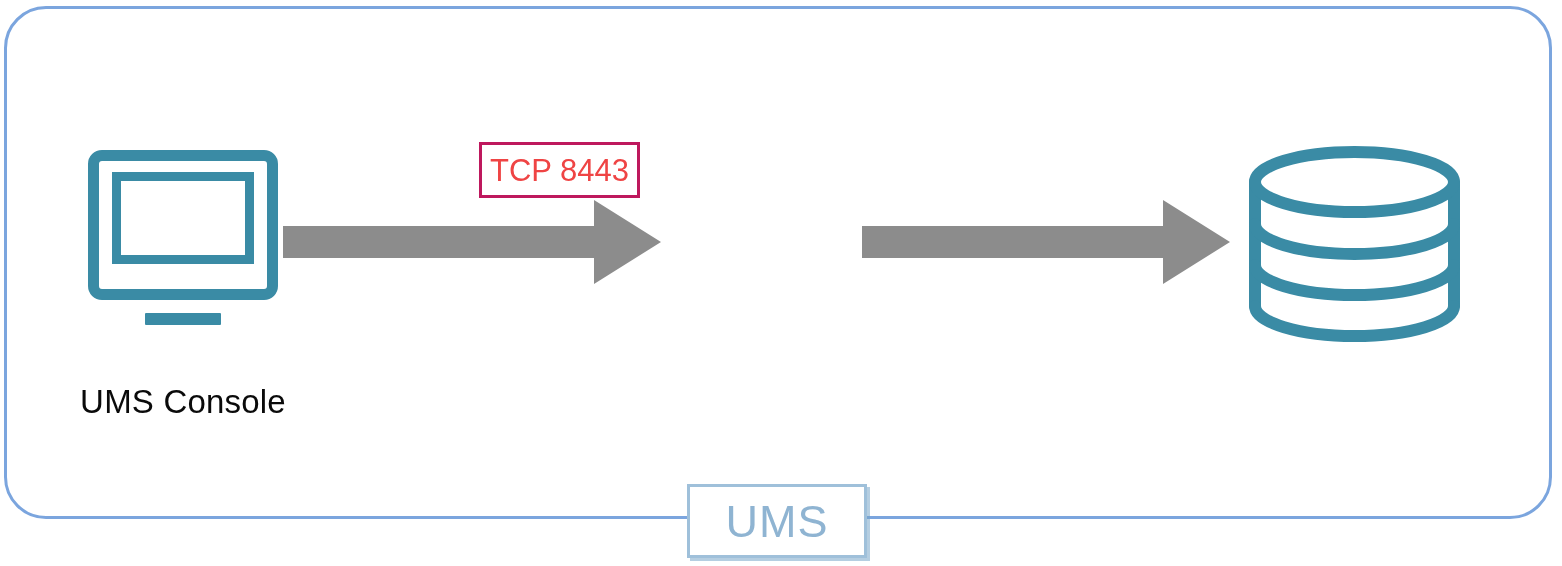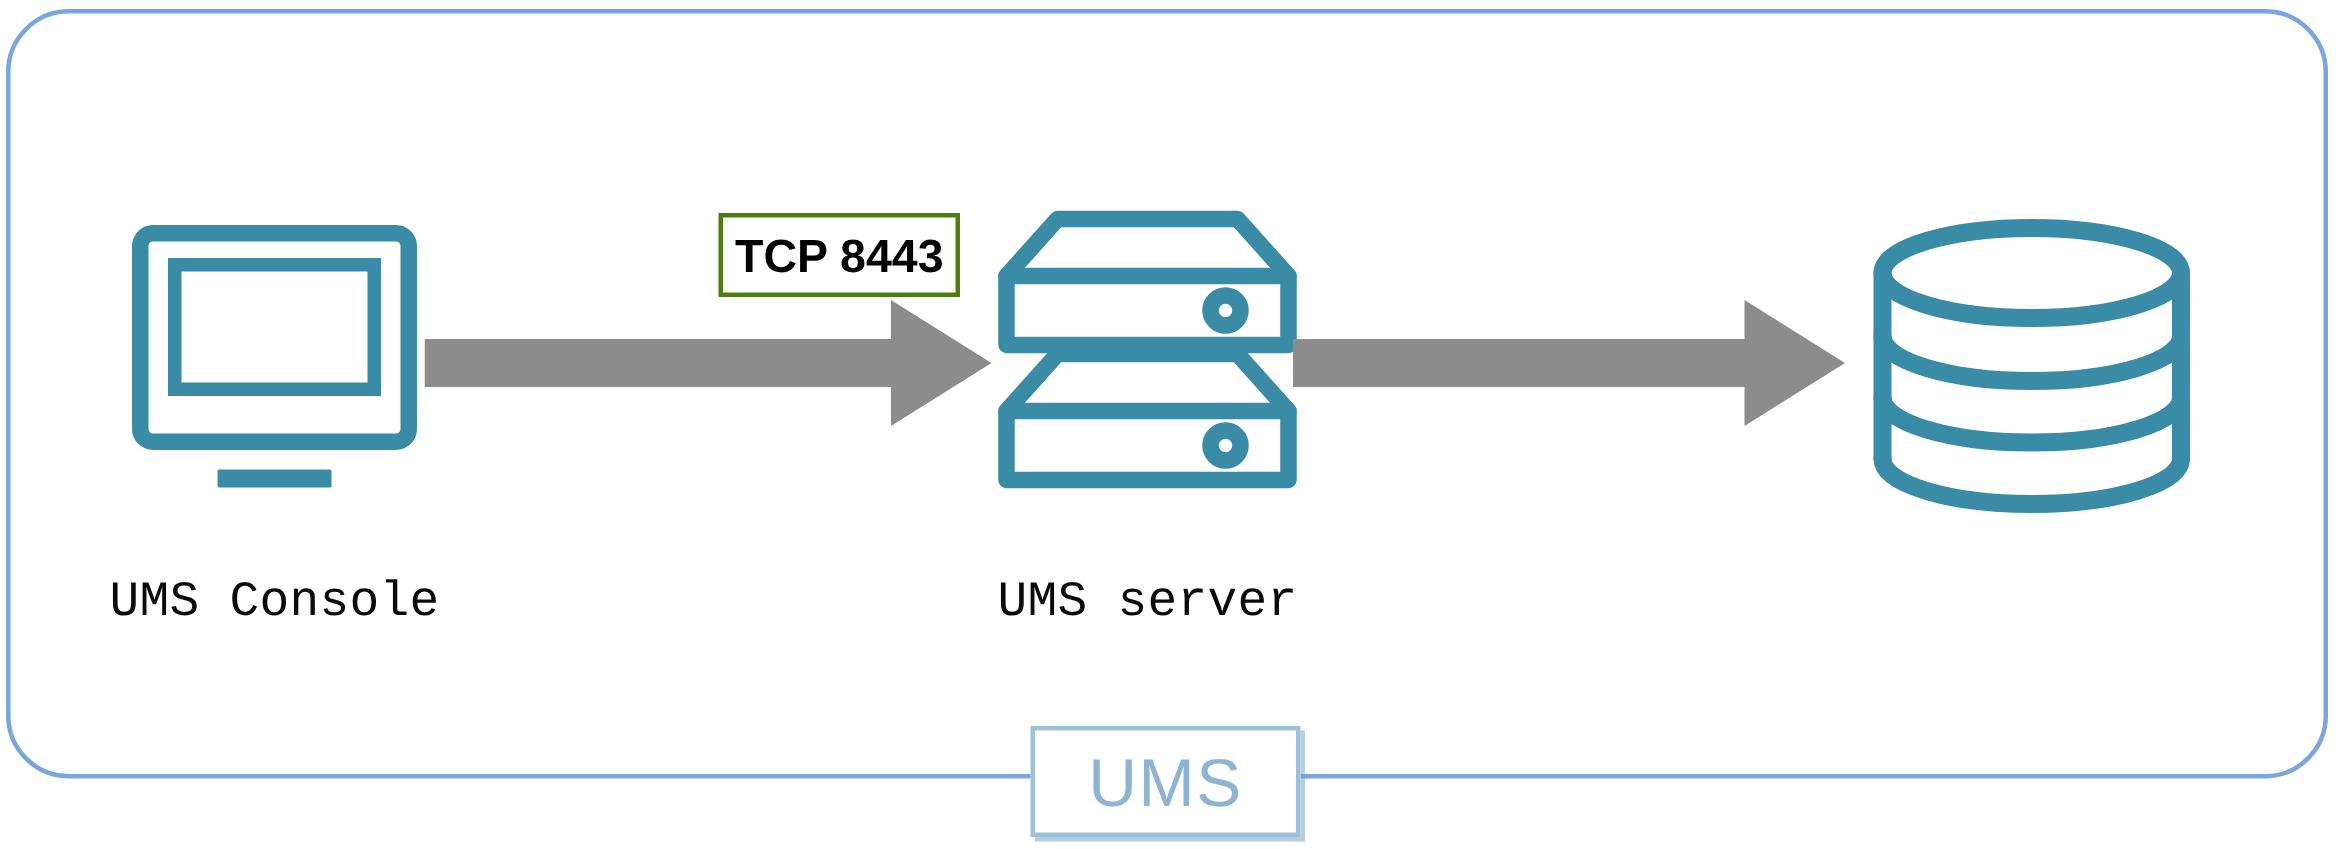--- a/index.html
+++ b/index.html
@@ -34,21 +34,21 @@
 
   
   .node {
     position: absolute;
     text-align: center;
   }
   .node-label {
     position: absolute;
     width: 100%;
     text-align: center;
-    font-family: Liberation Mono, monospace;
+    font-family: Liberation Sans, sans-serif;
     font-size: 33px;
     color: #0a0a0a;
     white-space: nowrap;
     letter-spacing: 0.2px;
   }
 
   
   #node-console { left: 38px; top: 140px; width: 290px; height: 290px; }
   #monitor-icon {
     position: absolute;
@@ -103,31 +103,30 @@
   .arrow {
     position: absolute;
   }
   #arrow-console-server { left: 283px; top: 200px; width: 378px; height: 84px; }
   #arrow-server-db      { left: 862px; top: 200px; width: 368px; height: 84px; }
 
   
   .port-label {
     position: absolute;
     box-sizing: border-box;
-    border: 3px solid #4d7c0f;
+    border: 3px solid #be185d;
     background: #ffffff;
     font-family: "Liberation Sans", sans-serif;
     font-size: 31px;
-    color: #000000;
+    color: #ef4444;
     line-height: 1;
     display: flex;
     align-items: center;
     justify-content: center;
     white-space: nowrap;
-    font-weight: bold;
   }
   #port-label-1 { left: 479px; top: 142px; width: 161px; height: 56px; }
   #port-label-2 { left: 979px; top: 142px; width: 227px; height: 56px; }
 
   
   #ums-badge {
     position: absolute;
     left: 687px;
     top: 484px;
     width: 180px;
@@ -165,42 +164,20 @@
   </div>
 
   <div class="arrow" id="arrow-console-server">
     <svg width="378" height="84" viewBox="0 0 378 84" xmlns="http://www.w3.org/2000/svg">
       <polygon points="0,26 311,26 311,0 378,42 311,84 311,58 0,58" fill="#8C8C8C"></polygon>
     </svg>
   </div>
 
   <div class="port-label" id="port-label-1">TCP 8443</div>
 
-  <div class="node" id="node-server">
-    <div id="server-icon">
-      <svg width="200" height="196" viewBox="0 0 200 196" xmlns="http://www.w3.org/2000/svg">
-        <g fill="none" stroke="#3A8BA5" stroke-width="11" stroke-linejoin="round" stroke-linecap="round">
-
-          <path d="M6,46 L40,8 L160,8 L194,46"></path>
-
-          <rect x="6" y="46" width="188" height="46"></rect>
-
-          <path d="M6,136 L40,98 L160,98 L194,136"></path>
-
-          <rect x="6" y="136" width="188" height="46"></rect>
-        </g>
-
-        <g fill="none" stroke="#3A8BA5" stroke-width="11">
-          <circle cx="152" cy="69" r="10"></circle>
-          <circle cx="152" cy="159" r="10"></circle>
-        </g>
-      </svg>
-    </div>
-    <div class="node-label" id="label-server">UMS server</div>
-  </div>
 
   <div class="arrow" id="arrow-server-db">
     <svg width="368" height="84" viewBox="0 0 368 84" xmlns="http://www.w3.org/2000/svg">
       <polygon points="0,26 301,26 301,0 368,42 301,84 301,58 0,58" fill="#8C8C8C"></polygon>
     </svg>
   </div>
 
 
   <div class="node" id="node-db">
     <div id="db-icon">

